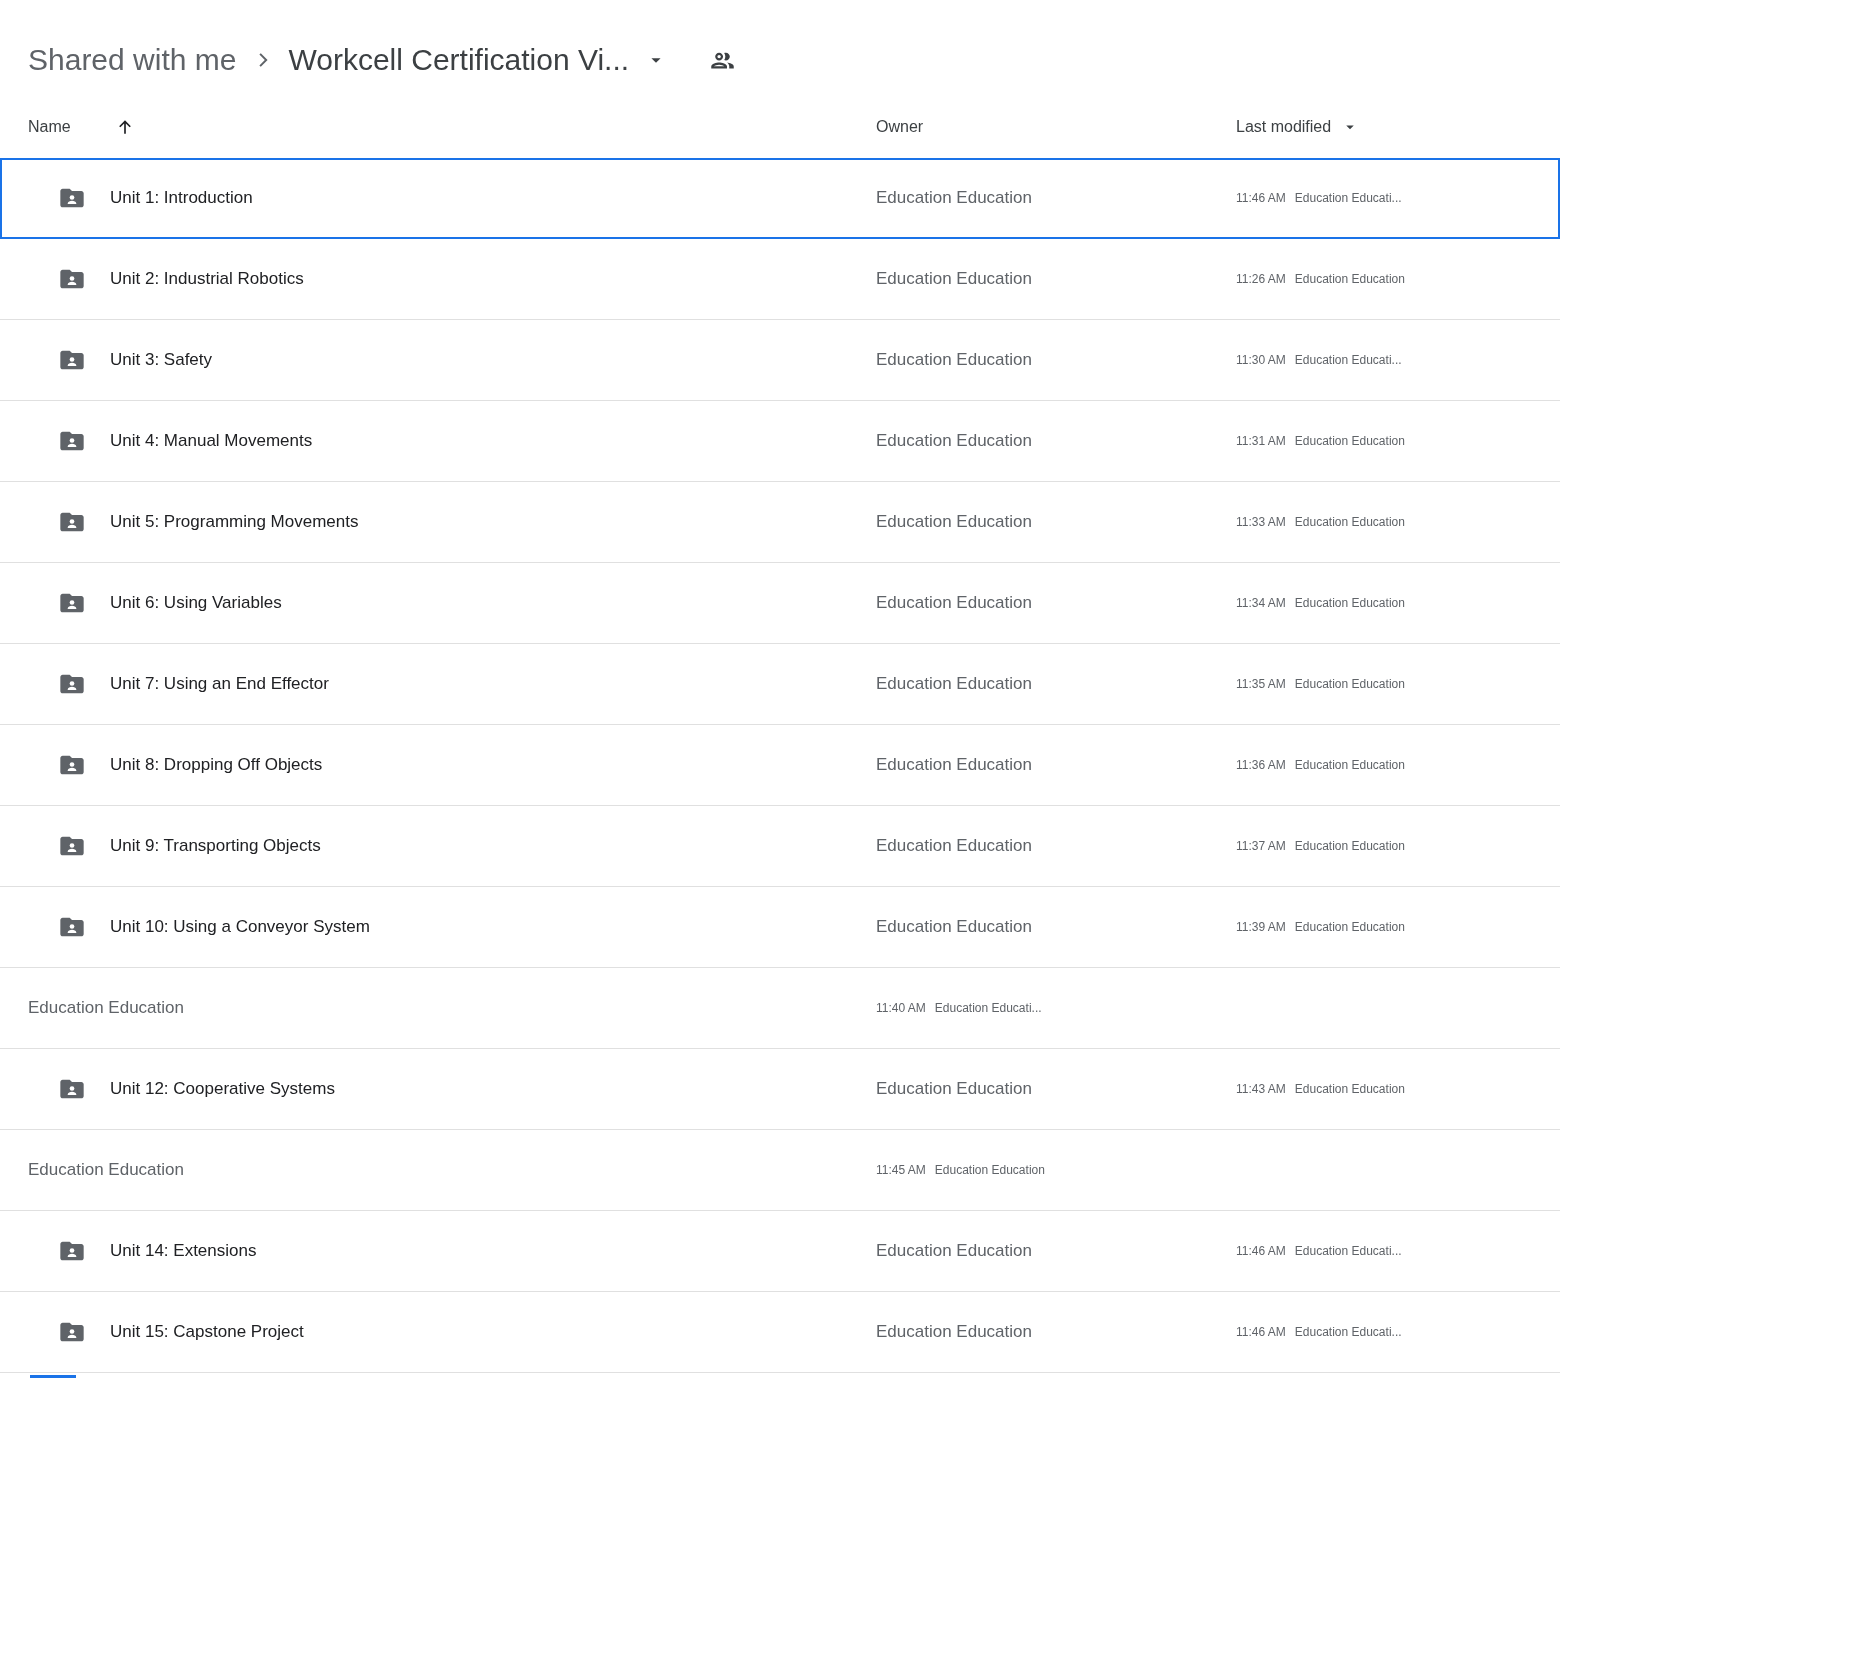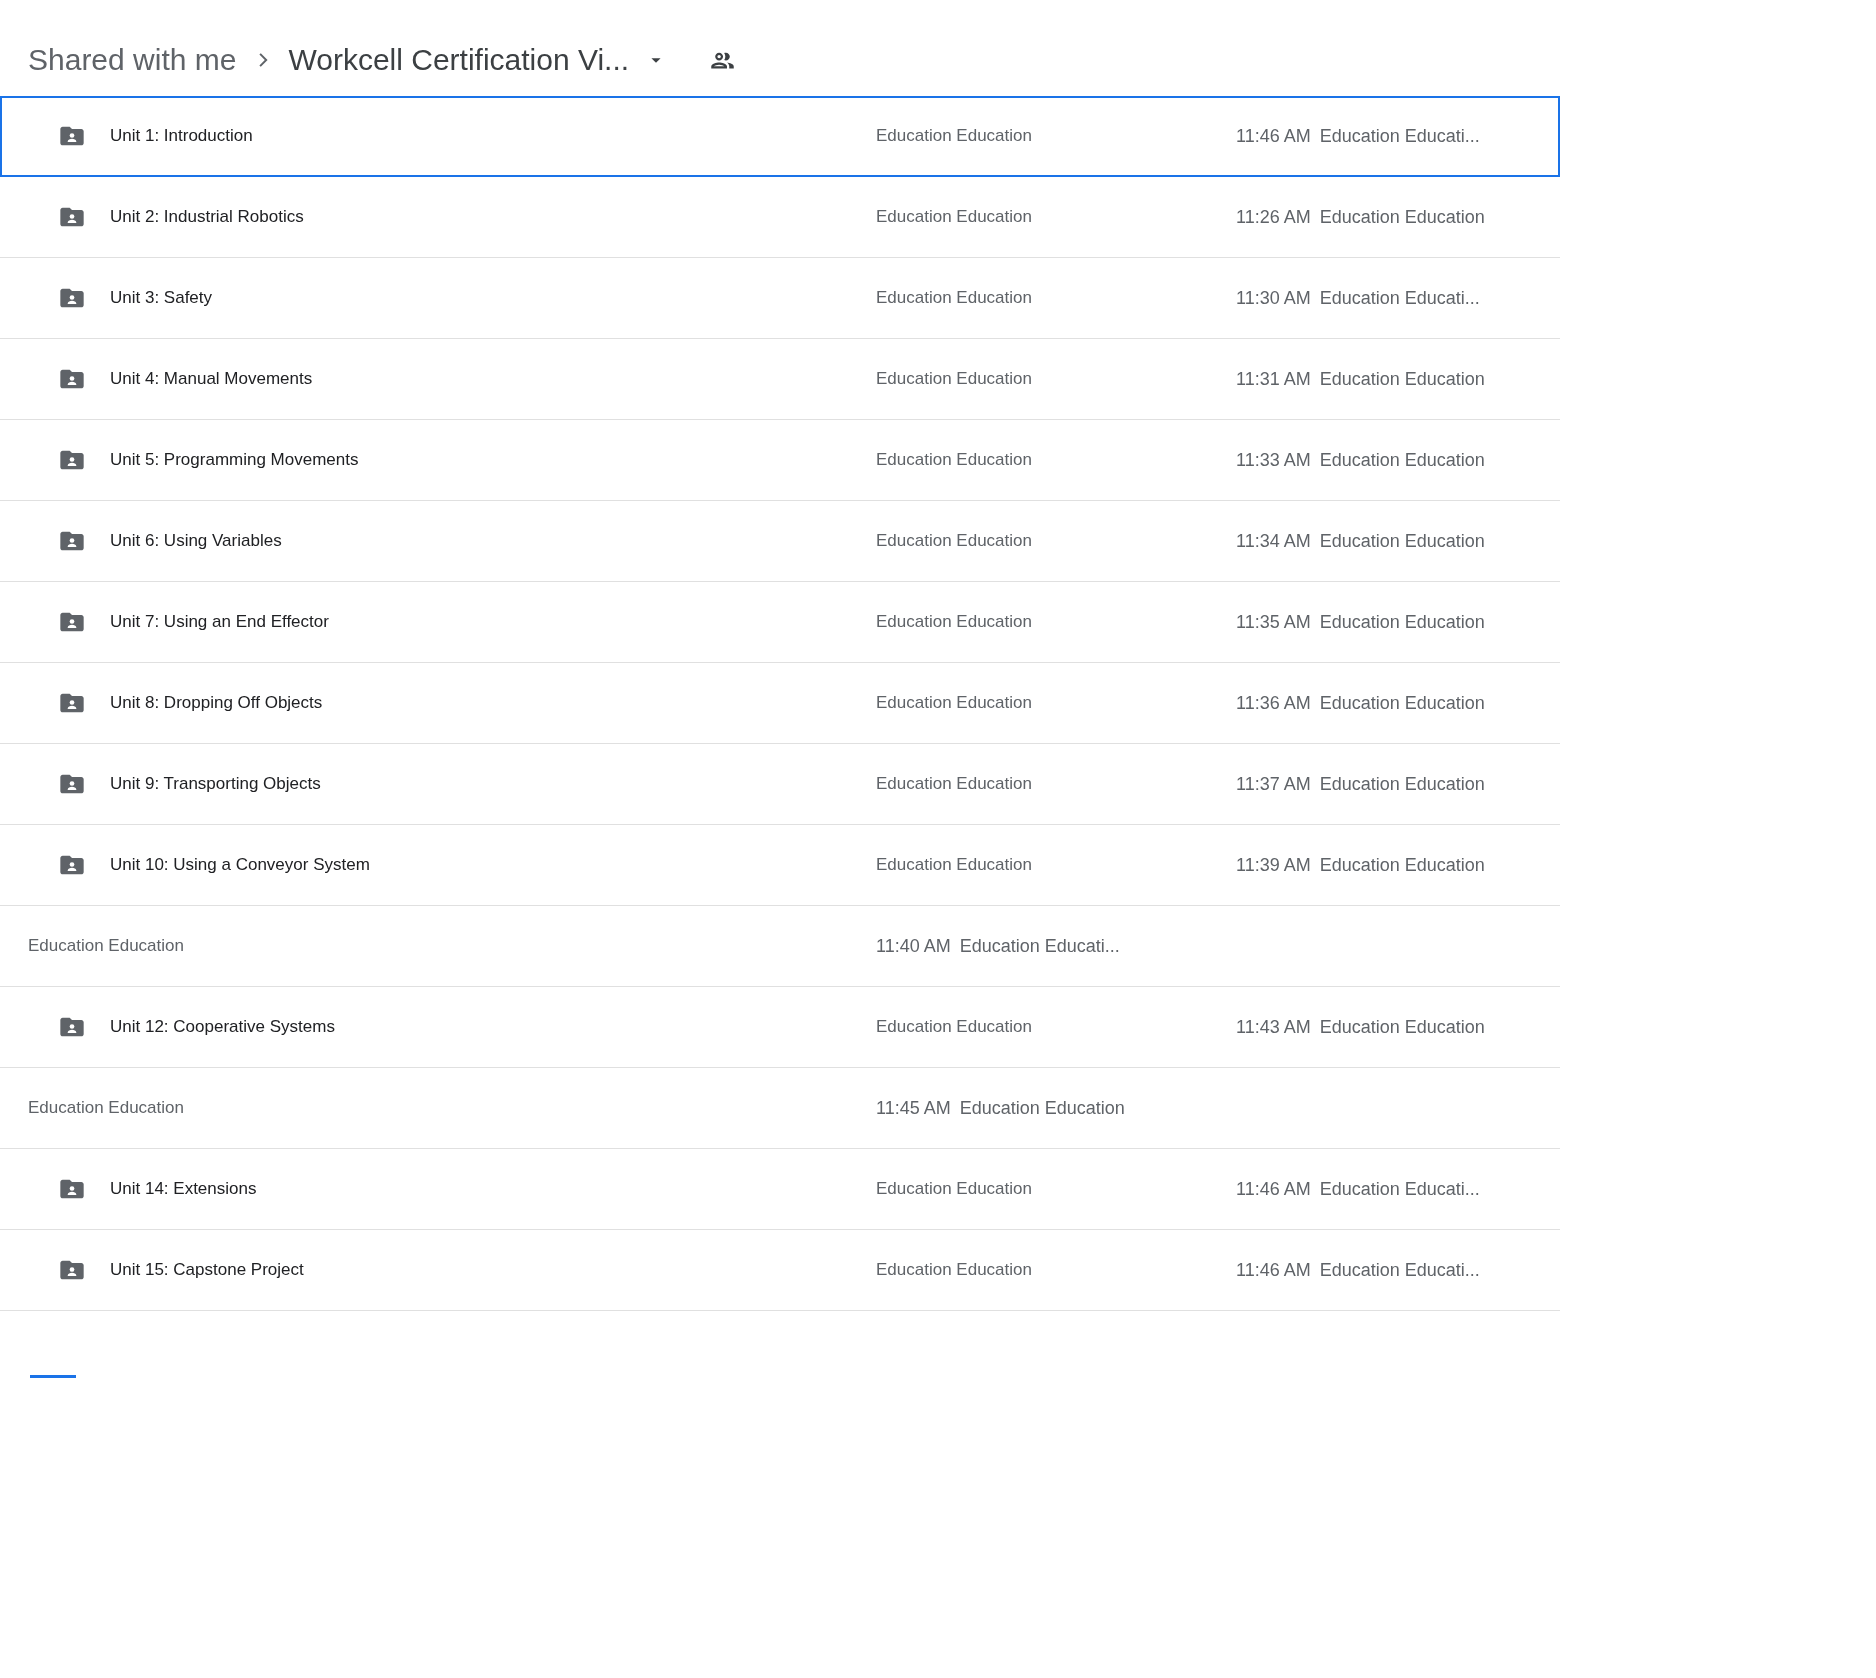--- a/index.html
+++ b/index.html
@@ -70,21 +70,21 @@
     color: #202124;
     overflow: hidden;
     white-space: nowrap;
   }
   .cell-owner {
     font-size: 17px;
     color: #5f6368;
     white-space: nowrap;
   }
   .cell-modified {
-    font-size: 18px;
+    font-size: 12px;
     color: #5f6368;
     white-space: nowrap;
     display: flex;
     gap: 9px;
     overflow: hidden;
   }
   .folder-icon { display: inline-flex; flex: 0 0 auto; }
 
   .bottom-blue-hint {
     position: absolute;
@@ -112,20 +112,47 @@
   </span>
   <span class="share-people">
     <svg width="27" height="27" viewBox="0 0 24 24" fill="#3c4043">
       <path d="M9 13.75c-2.34 0-7 1.17-7 3.5V19h14v-1.75c0-2.33-4.66-3.5-7-3.5zM4.34 17c.84-.58 2.87-1.25 4.66-1.25s3.82.67 4.66 1.25H4.34zM9 12c1.93 0 3.5-1.57 3.5-3.5S10.93 5 9 5 5.5 6.57 5.5 8.5 7.07 12 9 12zm0-5c.83 0 1.5.67 1.5 1.5S9.83 10 9 10s-1.5-.67-1.5-1.5S8.17 7 9 7zm7.04 6.81c1.16.84 1.96 1.96 1.96 3.44V19h4v-1.75c0-2.02-3.5-3.17-5.96-3.44zM15 12c1.93 0 3.5-1.57 3.5-3.5S16.93 5 15 5c-.54 0-1.04.13-1.5.35.63.89 1 1.98 1 3.15s-.37 2.26-1 3.15c.46.22.96.35 1.5.35z"></path>
     </svg>
   </span>
 </header>
 
 <div class="table">
 
+  <div class="grid-row table-header">
+    <div>
+      <span class="hdr">
+        <span>Name</span>
+        <span class="sort-asc-icon">
+          <svg width="20" height="20" viewBox="0 0 24 24">
+              <path d="M11 7.83L6.41 12.41 5 11l7-7 7 7-1.41 1.41L13 7.83V20h-2z" fill="#202124"></path>
+            </svg>
+        </span>
+      </span>
+    </div>
+    <div>
+      <span class="hdr">
+        <span>Owner</span>
+      </span>
+    </div>
+    <div>
+      <span class="hdr">
+        <span>Last modified</span>
+        <span class="sort-desc-icon">
+          <svg width="18" height="18" viewBox="0 0 24 24">
+              <path d="M7 10l5 5 5-5z" fill="#3c4043"></path>
+            </svg>
+        </span>
+      </span>
+    </div>
+  </div>
 
   <div id="file-list">
       <div class="grid-row row selected">
     <div class="cell-name">
       <span class="folder-icon">
         <svg width="28" height="28" viewBox="0 0 24 24">
           <path d="M10 4H4c-1.1 0-1.99.9-1.99 2L2 18c0 1.1.9 2 2 2h16c1.1 0 2-.9 2-2V8c0-1.1-.9-2-2-2h-8l-2-2z" fill="#5f6368"></path>
           <circle cx="12" cy="11.6" r="2" fill="#ffffff"></circle>
           <path d="M8.3 16.8c0-1.55 2.15-2.4 3.7-2.4s3.7.85 3.7 2.4v.4H8.3z" fill="#ffffff"></path>
         </svg>

